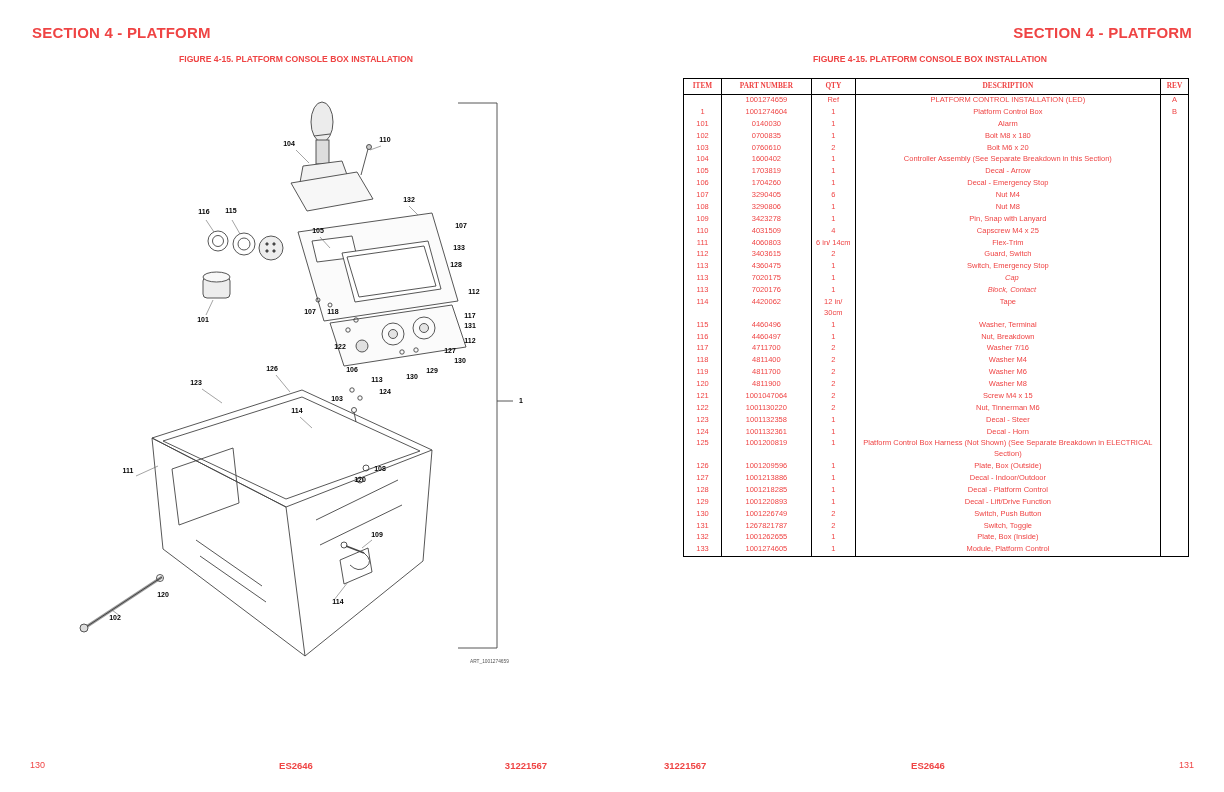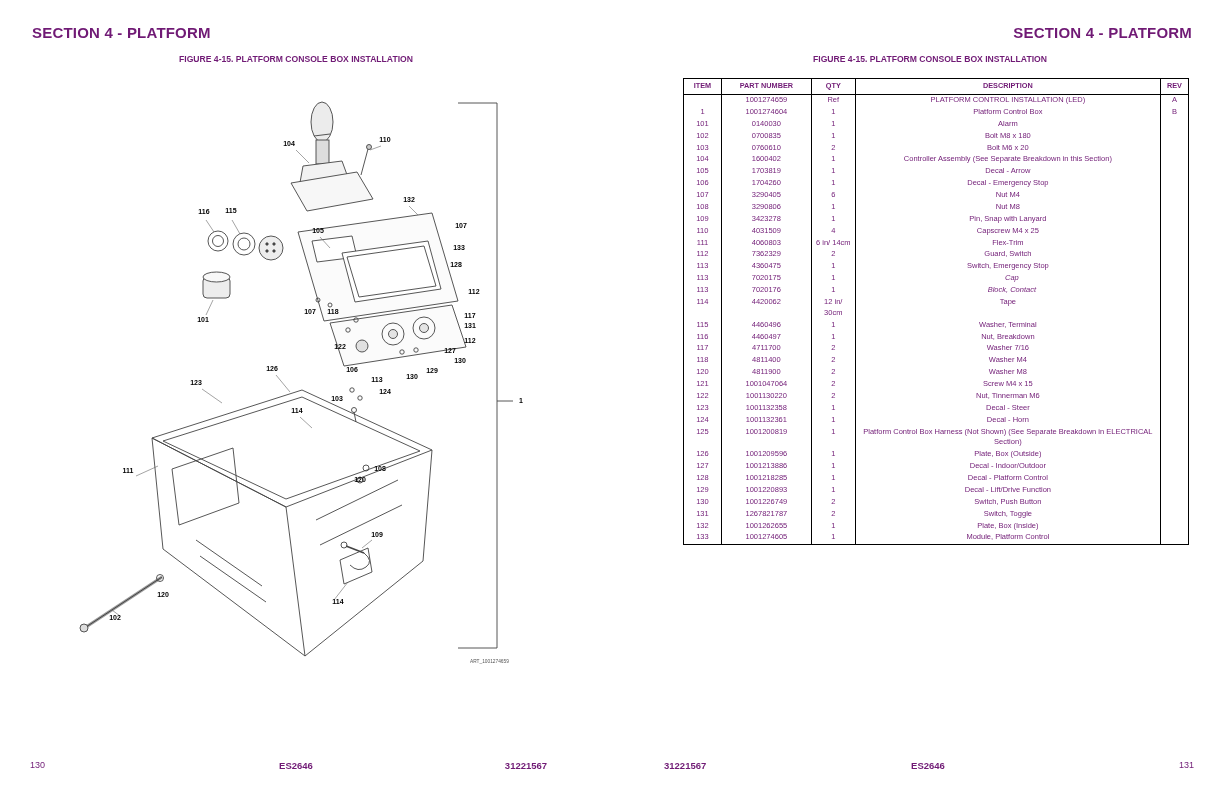--- a/index.html
+++ b/index.html
@@ -4,21 +4,21 @@
 <style>
   * { box-sizing: border-box; margin: 0; padding: 0; }
   html, body { background: #ffffff; }
   .spread {
     position: relative;
     width: 1224px;
     height: 792px;
     background: #ffffff;
     overflow: hidden;
     font-family: "Liberation Sans", sans-serif;
-    color: #701a75;
+    color: #ef4444;
   }
   .page { position: absolute; top: 0; width: 612px; height: 792px; }
   .page-left  { left: 0; }
   .page-right { left: 612px; }
 
   .section-header { position: absolute; top: 24px; font-weight: bold; font-size: 15px; letter-spacing: 0.2px; }
   .hdr-left  { left: 32px; }
   .hdr-right { right: 32px; }
 
   .figure-title { position: absolute; top: 54px; font-weight: bold; font-size: 8.6px; text-align: center; }
@@ -35,20 +35,21 @@
     font-size: 7.5px;
     line-height: 1.45;
   }
   .parts-table th {
     border: 1px solid #000;
     font-size: 7.3px;
     font-weight: bold;
     padding: 2px 2px;
     text-align: center;
     vertical-align: middle;
+    font-family: Liberation Serif, serif;
   }
   .parts-table td {
     border-left: 1px solid #000;
     border-right: 1px solid #000;
     padding: 0.5px 3px;
     vertical-align: top;
   }
   .col-item, .col-part, .col-qty, .col-rev { text-align: center; }
   .col-qty { white-space: pre-line; }
   .col-desc { text-align: center; }
@@ -335,21 +336,21 @@
             </tr>
             <tr>
               <td class="col-item">111</td>
               <td class="col-part">4060803</td>
               <td class="col-qty">6 in/ 14cm</td>
               <td class="col-desc">Flex-Trim</td>
               <td class="col-rev"></td>
             </tr>
             <tr>
               <td class="col-item">112</td>
-              <td class="col-part">7362329</td>
+              <td class="col-part">3403615</td>
               <td class="col-qty">2</td>
               <td class="col-desc">Guard, Switch</td>
               <td class="col-rev"></td>
             </tr>
             <tr>
               <td class="col-item">113</td>
               <td class="col-part">4360475</td>
               <td class="col-qty">1</td>
               <td class="col-desc">Switch, Emergency Stop</td>
               <td class="col-rev"></td>
@@ -398,20 +399,27 @@
               <td class="col-rev"></td>
             </tr>
             <tr>
               <td class="col-item">118</td>
               <td class="col-part">4811400</td>
               <td class="col-qty">2</td>
               <td class="col-desc">Washer M4</td>
               <td class="col-rev"></td>
             </tr>
             <tr>
+              <td class="col-item">119</td>
+              <td class="col-part">4811700</td>
+              <td class="col-qty">2</td>
+              <td class="col-desc">Washer M6</td>
+              <td class="col-rev"></td>
+            </tr>
+            <tr>
               <td class="col-item">120</td>
               <td class="col-part">4811900</td>
               <td class="col-qty">2</td>
               <td class="col-desc">Washer M8</td>
               <td class="col-rev"></td>
             </tr>
             <tr>
               <td class="col-item">121</td>
               <td class="col-part">1001047064</td>
               <td class="col-qty">2</td>

